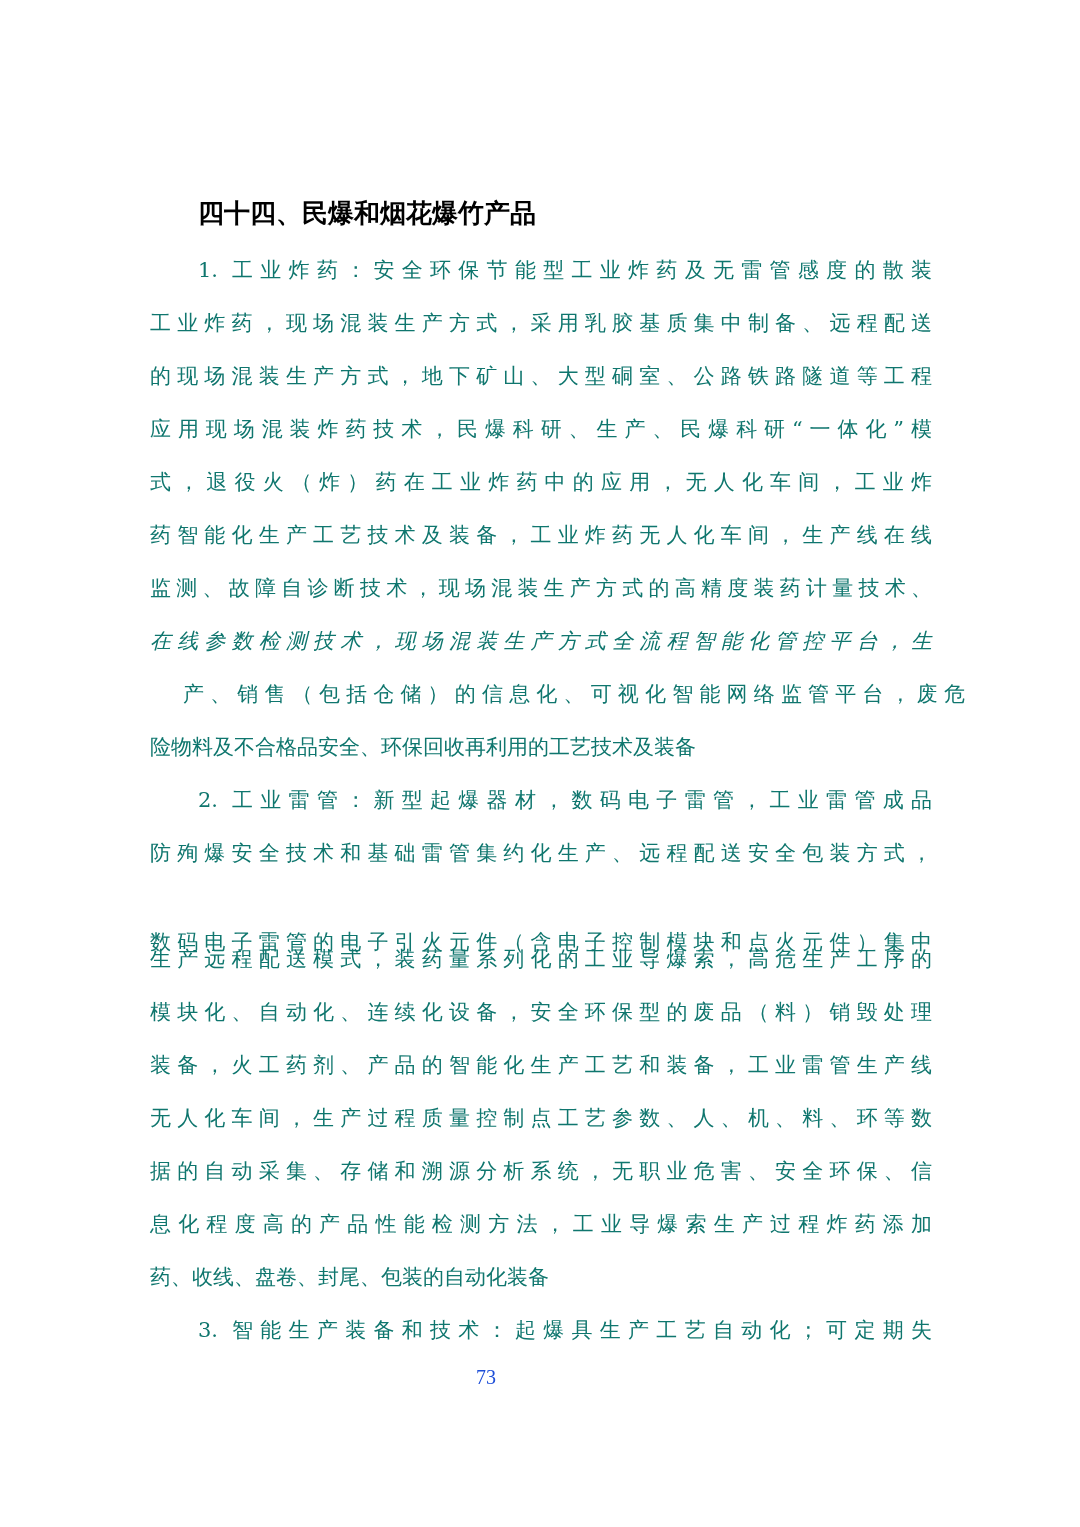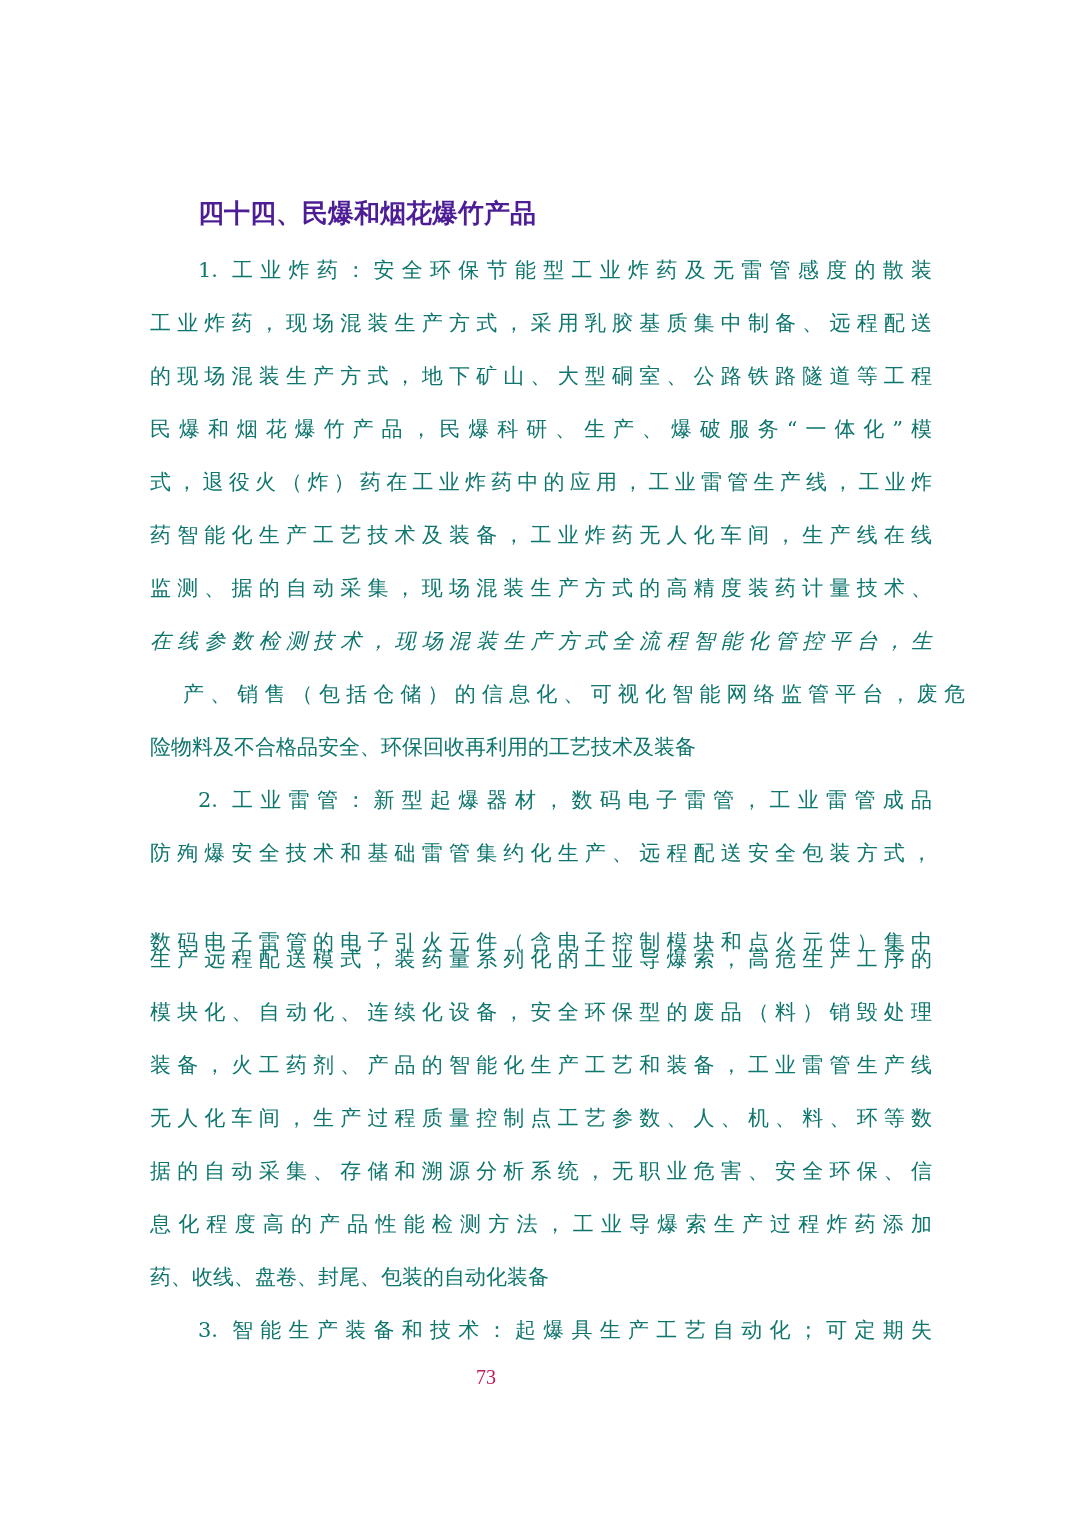--- a/index.html
+++ b/index.html
@@ -23,21 +23,21 @@
       background: #ffffff;
     }
     .heading {
       position: absolute;
       left: 198px;
       top: 193px;
       font-family: "DejaVu Sans", "Liberation Sans", sans-serif;
       font-weight: bold;
       font-size: 26px;
       line-height: 40px;
-      color: #4c1d95;
+      color: #000000;
       letter-spacing: 0px;
     }
     .line {
       position: absolute;
       left: 150px;
       width: 782px;
       font-size: 21px;
       height: 40px;
       line-height: 40px;
       white-space: nowrap;
@@ -54,37 +54,37 @@
     }
     .page-number {
       position: absolute;
       left: 0;
       width: 972px;
       top: 1362px;
       text-align: center;
       font-family: "Liberation Serif", serif;
       font-size: 20px;
       line-height: 30px;
-      color: #be185d;
+      color: #1d4ed8;
     }
   </style>
 </head>
 <body>
 
 <div class="page">
   <div class="heading">四十四、民爆和烟花爆竹产品</div>
 
   <div id="lines">
     <div class="line first" style="top: 250px;">1. 工业炸药：安全环保节能型工业炸药及无雷管感度的散装</div>
     <div class="line" style="top: 303px;">工业炸药，现场混装生产方式，采用乳胶基质集中制备、远程配送</div>
     <div class="line" style="top: 356px;">的现场混装生产方式，地下矿山、大型硐室、公路铁路隧道等工程</div>
-    <div class="line" style="top: 409px;">民爆和烟花爆竹产品，民爆科研、生产、爆破服务“一体化”模</div>
-    <div class="line" style="top: 462px;">式，退役火（炸）药在工业炸药中的应用，工业雷管生产线，工业炸</div>
+    <div class="line" style="top: 409px;">应用现场混装炸药技术，民爆科研、生产、民爆科研“一体化”模</div>
+    <div class="line" style="top: 462px;">式，退役火（炸）药在工业炸药中的应用，无人化车间，工业炸</div>
     <div class="line" style="top: 515px;">药智能化生产工艺技术及装备，工业炸药无人化车间，生产线在线</div>
-    <div class="line" style="top: 568px;">监测、据的自动采集，现场混装生产方式的高精度装药计量技术、</div>
+    <div class="line" style="top: 568px;">监测、故障自诊断技术，现场混装生产方式的高精度装药计量技术、</div>
     <div class="line" style="top: 621px; font-style: italic;">在线参数检测技术，现场混装生产方式全流程智能化管控平台，生</div>
     <div class="line" style="top: 674px; margin-left: 33px;">产、销售（包括仓储）的信息化、可视化智能网络监管平台，废危</div>
     <div class="line last" style="top: 727px;">险物料及不合格品安全、环保回收再利用的工艺技术及装备</div>
     <div class="line first" style="top: 780px;">2. 工业雷管：新型起爆器材，数码电子雷管，工业雷管成品</div>
     <div class="line" style="top: 833px;">防殉爆安全技术和基础雷管集约化生产、远程配送安全包装方式，</div>
     <div class="line" style="top: 922px;">数码电子雷管的电子引火元件（含电子控制模块和点火元件）集中</div>
     <div class="line" style="top: 939px;">生产远程配送模式，装药量系列化的工业导爆索，高危生产工序的</div>
     <div class="line" style="top: 992px;">模块化、自动化、连续化设备，安全环保型的废品（料）销毁处理</div>
     <div class="line" style="top: 1045px;">装备，火工药剂、产品的智能化生产工艺和装备，工业雷管生产线</div>
     <div class="line" style="top: 1098px;">无人化车间，生产过程质量控制点工艺参数、人、机、料、环等数</div>

